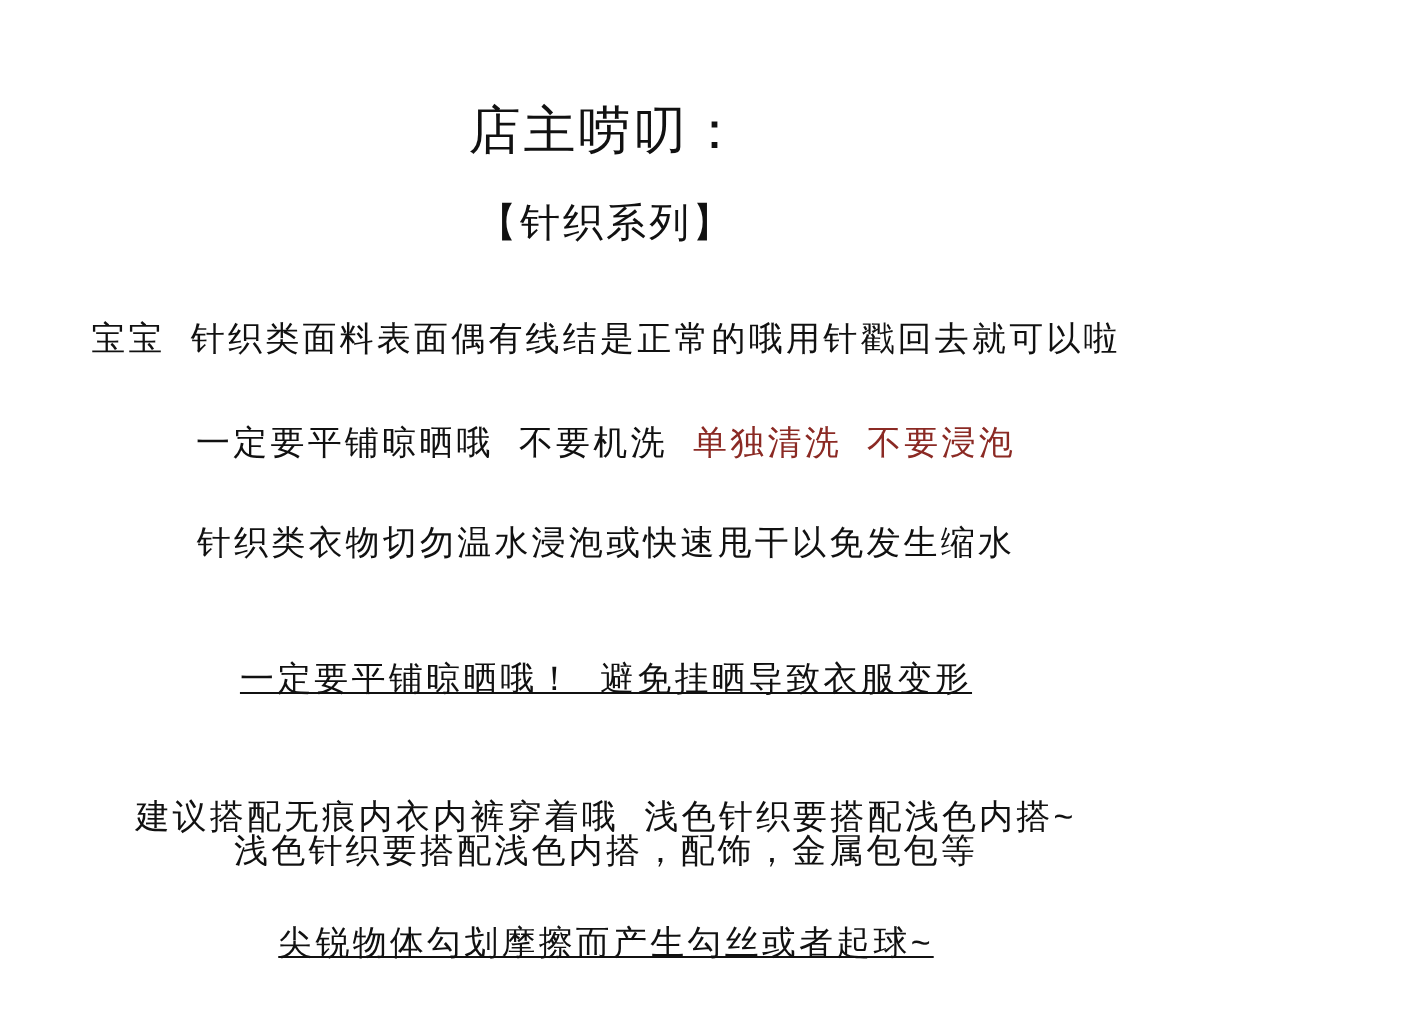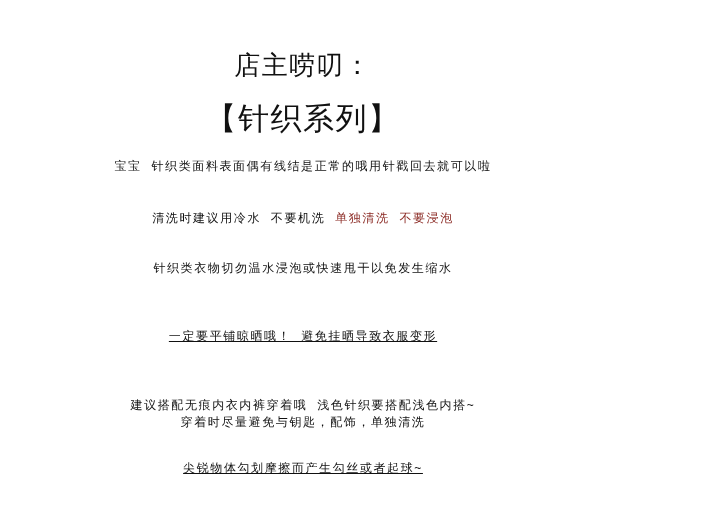--- a/index.html
+++ b/index.html
@@ -23,42 +23,42 @@
     margin: 0;
     text-align: center;
     white-space: pre-wrap;
   }
   .title {
     font-size: 26px;
     letter-spacing: 1.5px;
     font-weight: 500;
   }
   .subtitle {
-    font-size: 31px;
+    font-size: 20px;
     letter-spacing: 1.5px;
     font-weight: 500;
   }
   .note {
-    font-size: 12px;
+    font-size: 17px;
     letter-spacing: 1.6px;
     font-weight: 500;
   }
   .seg-highlight {
     color: var(--highlight, #8b2a24);
     text-align: center;
   }
 </style>
 </head>
 <body>
 
 <div class="page" style="--bg: #ffffff; --text: #111111; --highlight: #8b2a24;">
   <h1 class="line title" style="top: 48px;">店主唠叨：</h1>
   <h2 class="line subtitle" style="top: 98px;">【针织系列】</h2>
   <div id="notes">
       <p class="line note" style="top: 158px;"><span class="seg-normal">宝宝  针织类面料表面偶有线结是正常的哦用针戳回去就可以啦</span></p>
-      <p class="line note" style="top: 210px;"><span class="seg-normal">清洗时建议用冷水  不要机洗  </span><span class="seg-highlight">单独清洗  不要浸泡</span></p>
+      <p class="line note" style="top: 210px;"><span class="seg-normal">一定要平铺晾晒哦  不要机洗  </span><span class="seg-highlight">单独清洗  不要浸泡</span></p>
       <p class="line note" style="top: 260px; text-align: center;"><span class="seg-normal">针织类衣物切勿温水浸泡或快速甩干以免发生缩水</span></p>
       <p class="line note" style="top: 328px; text-decoration: underline;"><span class="seg-normal">一定要平铺晾晒哦！  避免挂晒导致衣服变形</span></p>
       <p class="line note" style="top: 365px; margin-top: 32px;"><span class="seg-normal">建议搭配无痕内衣内裤穿着哦  浅色针织要搭配浅色内搭~</span></p>
-      <p class="line note" style="top: 414px;"><span class="seg-normal">穿着时尽量避免与钥匙，配饰，单独清洗</span></p>
+      <p class="line note" style="top: 414px;"><span class="seg-normal">浅色针织要搭配浅色内搭，配饰，金属包包等</span></p>
       <p class="line note" style="top: 460px; text-decoration: underline;"><span class="seg-normal">尖锐物体勾划摩擦而产生勾丝或者起球~</span></p>
     </div>
 </div>
 
 </body></html>

